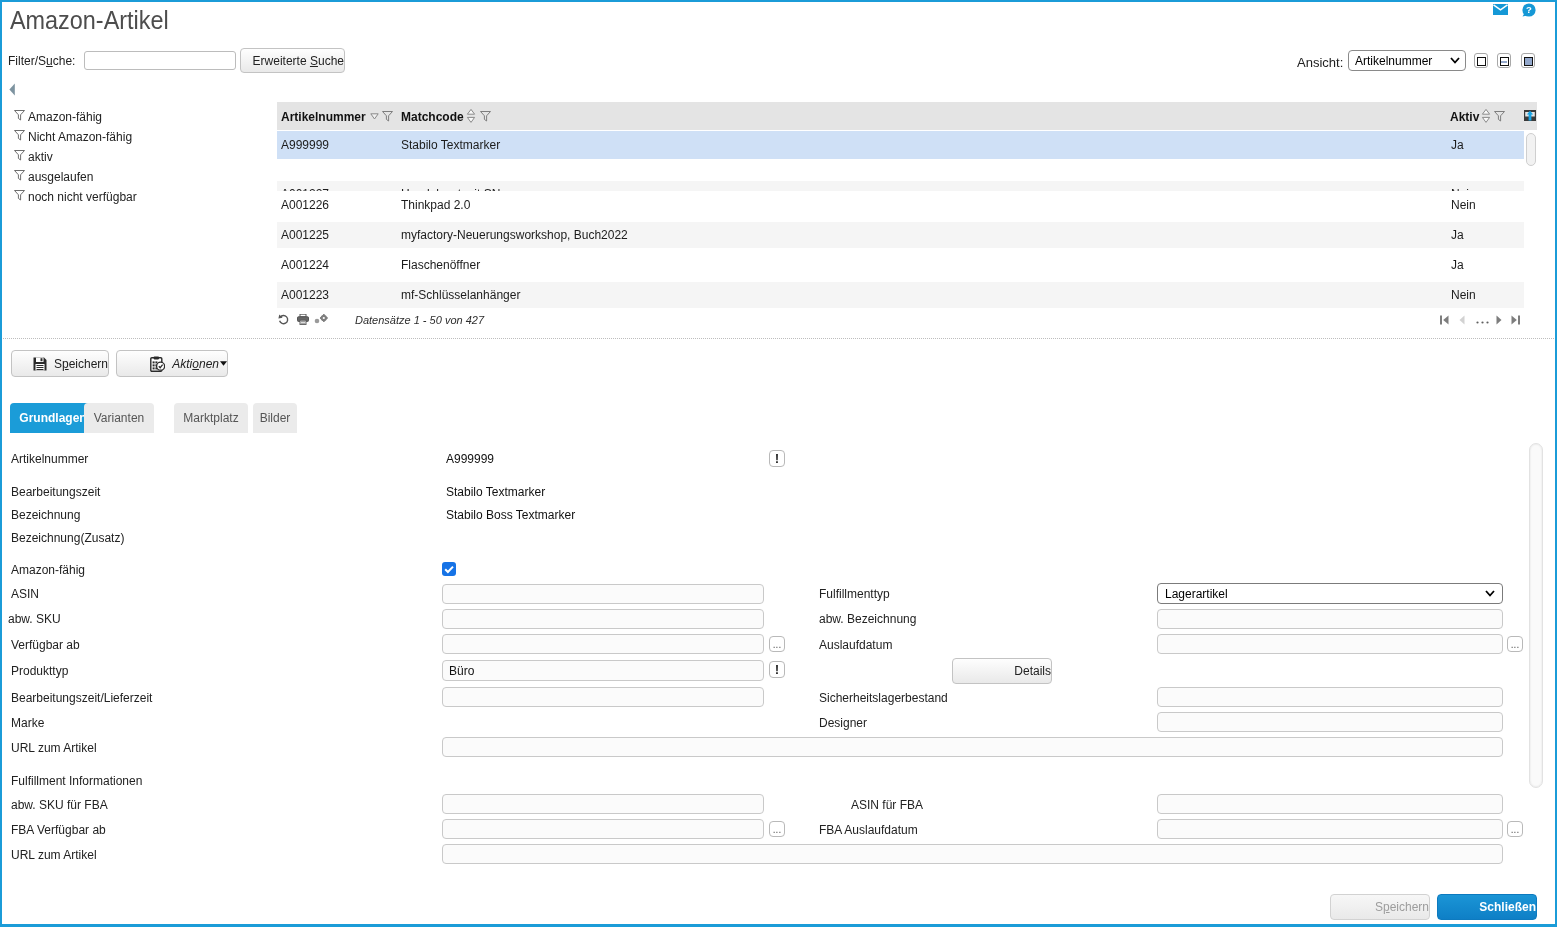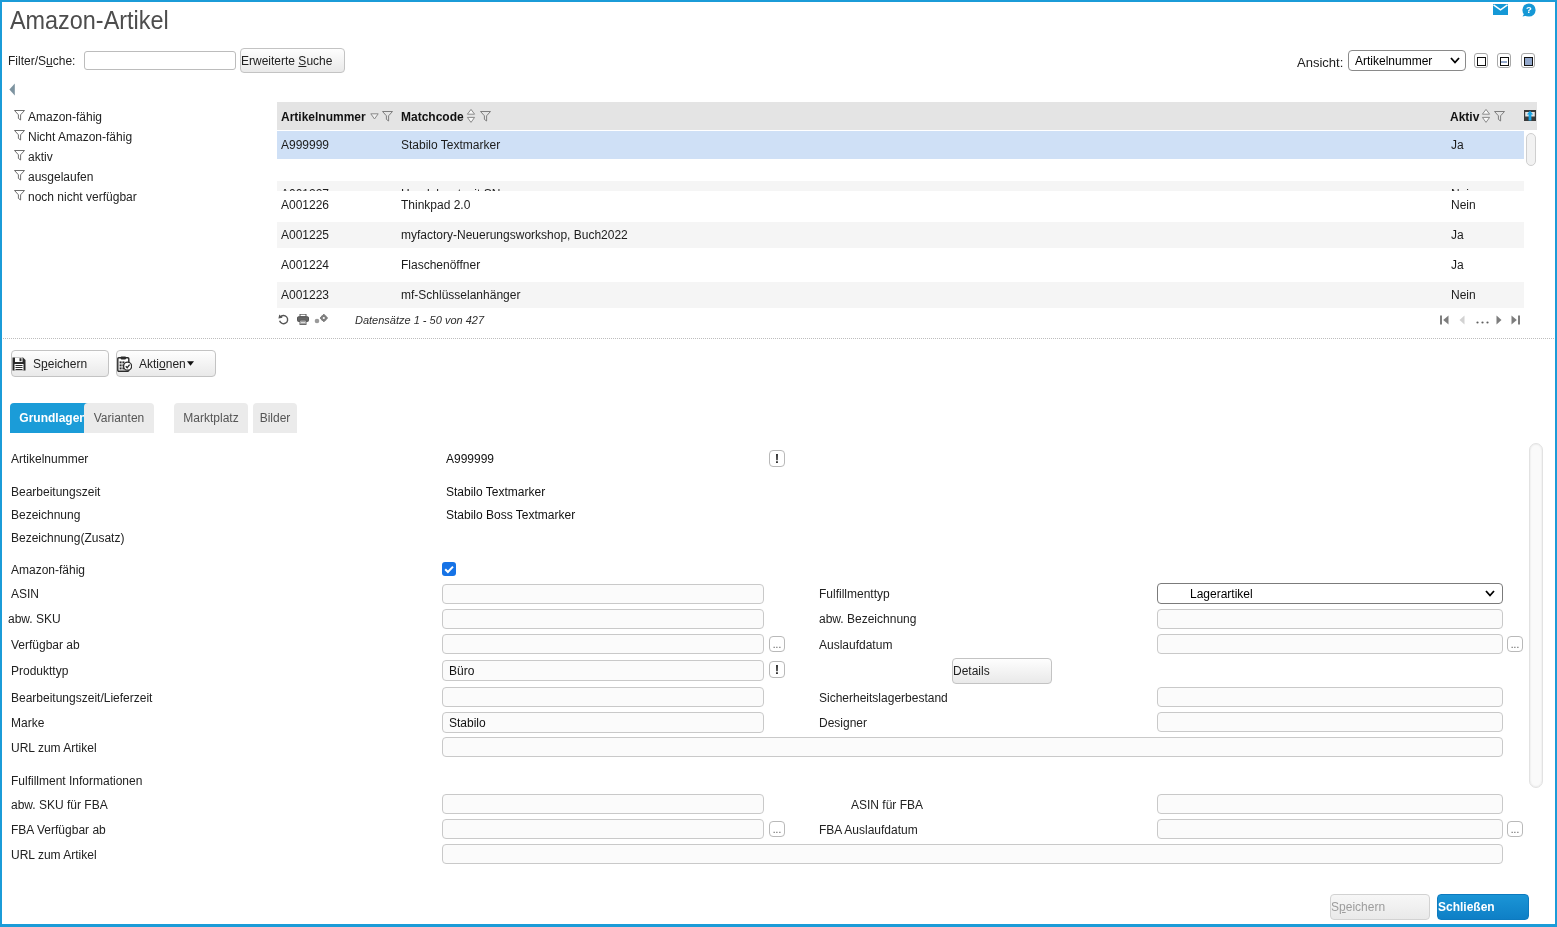--- a/index.html
+++ b/index.html
@@ -1,21 +1,21 @@
 <!DOCTYPE html>
 <html><head>
 <meta charset="utf-8">
 <style>
 * { margin:0; padding:0; box-sizing:border-box; }
 html,body { width:1557px; height:927px; background:#fff; font-family:"Liberation Sans", sans-serif; font-size:12px; color:#1c1c1c; overflow:hidden; }
 .abs { position:absolute; }
 #page { position:absolute; left:0; top:0; width:1557px; height:927px; background:#fff; }
 #frame { position:absolute; left:0; top:0; width:1557px; height:927px; border-top:2px solid #1b9cd8; border-left:2px solid #1b9cd8; border-right:2px solid #1b9cd8; border-bottom:3px solid #1b9cd8; z-index:90; pointer-events:none; }
 h1 { position:absolute; left:10px; top:5px; font-size:26px; font-weight:400; color:#4d4d4d; transform:scaleX(0.9); transform-origin:0 0; white-space:nowrap; }
-.btn { position:absolute; display:flex; align-items:center; justify-content:flex-start; gap:7px;
+.btn { position:absolute; display:flex; align-items:center; justify-content:flex-end; gap:7px;
   background:linear-gradient(#fefefe,#e9e9e9); border:1px solid #c3c3c3; border-radius:4px; color:#222; font-size:12px; }
 input.txt { position:absolute; border:1px solid #c9c9c9; border-radius:4px; background:#fbfbfb; font-family:"Liberation Sans",sans-serif; font-size:12px; padding:7px 6px; color:#111; }
 .lbl { position:absolute; white-space:nowrap; color:#222; }
 .val { position:absolute; white-space:nowrap; color:#111; }
 .sq { position:absolute; width:16px; height:18px; background:#fff; border:1px solid #b9b9b9; border-radius:4px; display:flex; align-items:center; justify-content:center; font-weight:700; font-size:12px; color:#111; }
 .tab { position:absolute; top:403px; height:30px; border-radius:4px 4px 0 0; background:#ebebeb; color:#555;
   display:flex; align-items:center; justify-content:center; font-size:12px; }
 .tab.act { background:#1b9cd8; color:#fff; font-weight:700; }
 .row { position:absolute; left:277px; width:1247px; height:28px; display:flex; align-items:center; }
 .c1 { position:absolute; left:4px; } .c2 { position:absolute; left:124px; } .c3 { position:absolute; left:1174px; }
@@ -202,21 +202,21 @@
         <rect x="7.5" y="1.2" width="2" height="3" fill="#2b2b2b"></rect>
         <rect x="2.5" y="7" width="9" height="6.5" fill="#fff"></rect>
         <g stroke="#2b2b2b" stroke-width="1">
           <line x1="3.5" y1="8.5" x2="10.5" y2="8.5"></line>
           <line x1="3.5" y1="10.5" x2="10.5" y2="10.5"></line>
           <line x1="3.5" y1="12.5" x2="10.5" y2="12.5"></line>
         </g>
       </svg>
   <span>S<u>p</u>eichern</span>
 </div>
-<div class="btn" style="left:116px; top:350px; width:100px; height:27px;">
+<div class="btn" style="left:116px; top:350px; width:112px; height:27px;font-style:italic;">
   <svg width="15" height="16" viewBox="0 0 15 16">
         <rect x="0.8" y="1.8" width="11" height="13.4" rx="1" fill="#fff" stroke="#2b2b2b" stroke-width="1.4"></rect>
         <rect x="3.6" y="0.4" width="5.4" height="3" rx="0.8" fill="#2b2b2b"></rect>
         <g fill="#2b2b2b">
           <rect x="2.6" y="5.4" width="2" height="2"></rect>
           <rect x="2.6" y="8.4" width="2" height="2"></rect>
           <rect x="2.6" y="11.4" width="2" height="2"></rect>
           <rect x="5.4" y="5.4" width="2" height="2"></rect>
           <rect x="5.4" y="8.4" width="2" height="2"></rect>
           <rect x="5.4" y="11.4" width="2" height="2"></rect>
@@ -248,21 +248,21 @@
 <div class="lbl" style="left:11px; top:563px;">Amazon-fähig</div>
 <svg class="abs" style="left:442px; top:562px;" width="14" height="14" viewBox="0 0 14 14">
       <rect x="0" y="0" width="14" height="14" rx="3" fill="#1673e6"></rect>
       <path d="M3.2,7.3 L5.9,10 L11,4.6" fill="none" stroke="#fff" stroke-width="2"></path>
     </svg>
 
 <div class="lbl" style="left:11px; top:587px;">ASIN</div>
 <input class="txt" style="left: 442px; top: 584px; width: 322px; height: 20px;">
 <div class="lbl" style="left:819px; top:587px;">Fulfillmenttyp</div>
 <div class="abs" style="left:1157px; top:583px; width:346px; height:21px; border:1px solid #7b7b7b; border-radius:4px; background:#fff;">
-  <span style="position:absolute; left:7px; top:3px; font-size:12px; color:#000;margin-left:25px;">Lagerartikel</span>
+  <span style="position:absolute; left:7px; top:3px; font-size:12px; color:#000;">Lagerartikel</span>
   <svg style="position:absolute; right:7px; top:6px;" width="10" height="7" viewBox="0 0 10 7">
         <path d="M1,1 L5,5.5 L9,1" stroke="#000" stroke-width="1.8" fill="none"></path>
       </svg>
 </div>
 
 <div class="lbl" style="left:8px; top:612px;">abw. SKU</div>
 <input class="txt" style="left: 442px; top: 609px; width: 322px; height: 20px;">
 <div class="lbl" style="left:819px; top:612px;">abw. Bezeichnung</div>
 <input class="txt" style="left: 1157px; top: 609px; width: 346px; height: 20px;">
 
@@ -277,21 +277,20 @@
 <input class="txt" style="left: 442px; top: 660px; width: 322px; height: 21px;" value="Büro">
 <div class="sq" style="left:769px; top:661px; height:17px;">!</div>
 <div class="btn" style="left:952px; top:658px; width:100px; height:26px;">Details</div>
 
 <div class="lbl" style="left:11px; top:691px;">Bearbeitungszeit/Lieferzeit</div>
 <input class="txt" style="left: 442px; top: 687px; width: 322px; height: 20px;">
 <div class="lbl" style="left:819px; top:691px;">Sicherheitslagerbestand</div>
 <input class="txt" style="left: 1157px; top: 687px; width: 346px; height: 20px;">
 
 <div class="lbl" style="left:11px; top:716px;">Marke</div>
-<input class="txt" style="left: 442px; top: 712px; width: 322px; height: 21px;" value="Stabilo">
 <div class="lbl" style="left:819px; top:716px;">Designer</div>
 <input class="txt" style="left: 1157px; top: 712px; width: 346px; height: 20px;">
 
 <div class="lbl" style="left:11px; top:741px;">URL zum Artikel</div>
 <input class="txt" style="left: 442px; top: 737px; width: 1061px; height: 20px;">
 
 <div class="lbl" style="left:11px; top:774px;">Fulfillment Informationen</div>
 
 <div class="lbl" style="left:11px; top:798px;">abw. SKU für FBA</div>
 <input class="txt" style="left: 442px; top: 794px; width: 322px; height: 20px;">
@@ -304,16 +303,16 @@
 <div class="lbl" style="left:819px; top:823px;">FBA Auslaufdatum</div>
 <input class="txt" style="left: 1157px; top: 819px; width: 346px; height: 20px;">
 <div class="sq" style="left:1507px; top:821px; height:16px; font-weight:400; font-size:10px; color:#555;">...</div>
 
 <div class="lbl" style="left:11px; top:848px;">URL zum Artikel</div>
 <input class="txt" style="left: 442px; top: 844px; width: 1061px; height: 20px;">
 
 <div class="btn" style="left:1330px; top:894px; width:100px; height:26px; color:#9d9d9d; background:linear-gradient(#f7f7f7,#e9e9e9); border-color:#d2d2d2;">
       <span>S<u>p</u>eichern</span>
     </div>
-<div class="btn" style="left:1437px; top:894px; width:92px; height:26px; background:linear-gradient(#1b95d6,#0e7fc6); border-color:#0d7abf; color:#fff; font-weight:700;">Schließen</div>
+<div class="btn" style="left:1437px; top:894px; width:100px; height:26px; background:linear-gradient(#1b95d6,#0e7fc6); border-color:#0d7abf; color:#fff; font-weight:700;">Schließen</div>
 
 <div class="abs" style="left:1529px; top:443px; width:14px; height:345px; background:#fafafa; border:1px solid #e2e2e2; border-radius:7px; box-shadow:inset 0 0 2px #ddd;"></div>
 </div>
 
 </body></html>

